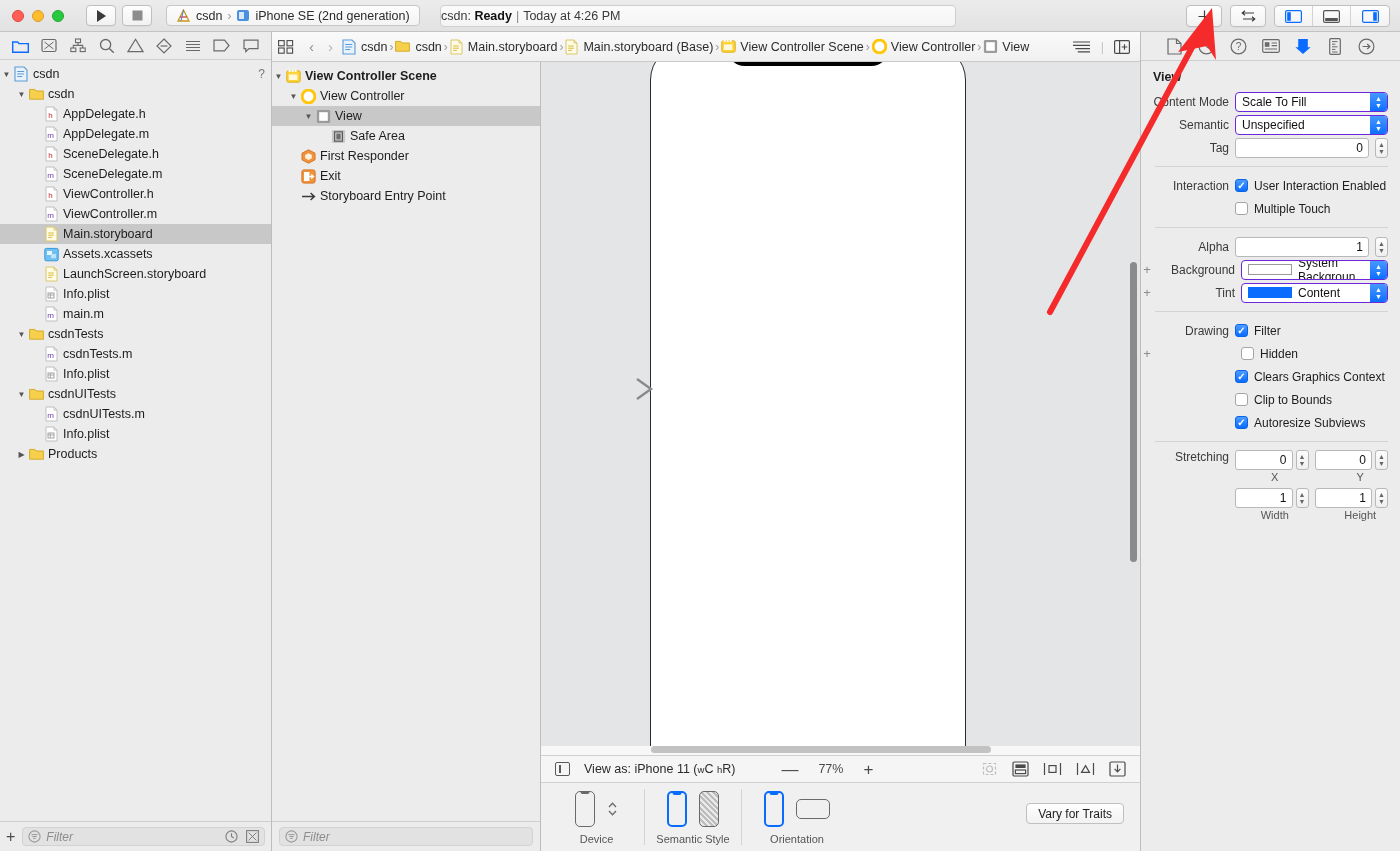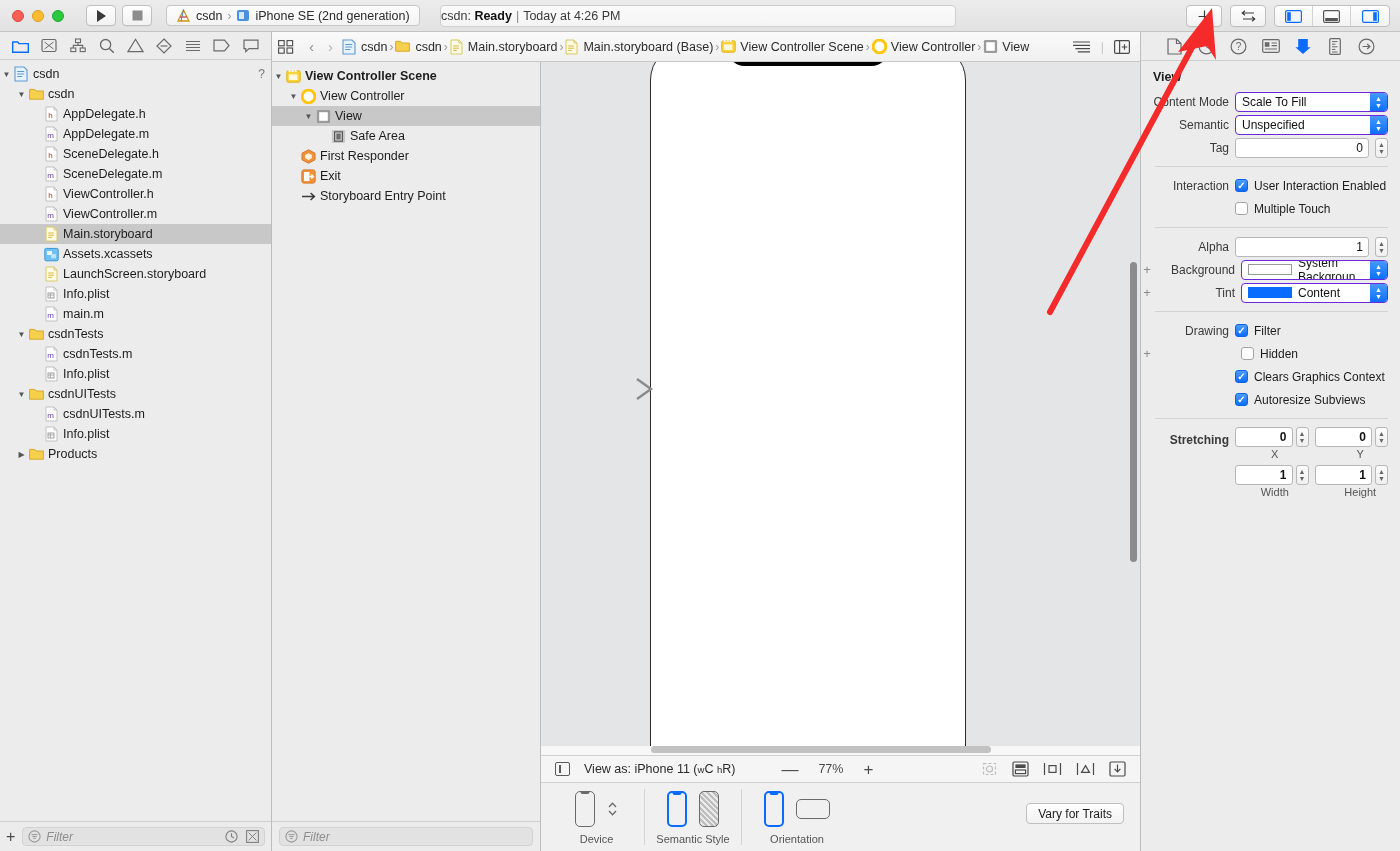--- a/index.html
+++ b/index.html
@@ -223,21 +223,21 @@
     display: flex; flex-direction: column; align-items: center; justify-content: center;
     color: #666; font-size: 7px; line-height: 7px; flex: 0 0 13px;
   }
   .cb { width: 13px; height: 13px; border-radius: 3px; border: 1px solid #a5a5a5; background: #fff;
         flex: 0 0 13px; display: flex; align-items: center; justify-content: center; }
   .cb.on { background: linear-gradient(#4d9dff,#0a6cff); border-color: #0a63e8; }
   .cb.on::after { content: "✓"; color: #fff; font-size: 10px; line-height: 10px; font-weight: bold; }
   .cbtext { font-size: 12px; color: #1d1d1d; }
   .swatch { width: 44px; height: 11px; border: 1px solid #9a9a9a; margin-right: 6px; flex: 0 0 44px; }
   .hr { height: 1px; background: #d3d3d3; margin: 7px 12px 7px 14px; }
-  .twocol { display: flex; align-items: flex-end; gap: 6px; padding: 1px 12px 1px 0; font-weight: bold; }
+  .twocol { display: flex; align-items: flex-start; gap: 6px; padding: 1px 12px 1px 0; }
   .twocol .flabel { width: 88px; flex: 0 0 88px; }
   .colcell { display: flex; align-items: center; gap: 3px; width: 80px; }
   .sublabels { display: flex; padding-left: 94px; gap: 6px; }
   .sublabels span { width: 80px; text-align: center; font-size: 11px; color: #555; }
 
   
   .ann-arrow { position: absolute; left: 0; top: 0; width: 1400px; height: 851px; pointer-events: none; }
   .ic-svg { display: block; }
 </style>
 </head>
@@ -1040,20 +1040,25 @@
         <div class="cb"></div>
         <span class="cbtext">Hidden</span>
       </div>
       <div class="frow">
         <span class="flabel"></span>
         <div class="cb on"></div>
         <span class="cbtext">Clears Graphics Context</span>
       </div>
       <div class="frow">
         <span class="flabel"></span>
+        <div class="cb"></div>
+        <span class="cbtext">Clip to Bounds</span>
+      </div>
+      <div class="frow">
+        <span class="flabel"></span>
         <div class="cb on"></div>
         <span class="cbtext">Autoresize Subviews</span>
       </div>
 
       <div class="hr"></div>
 
       <div class="twocol">
         <span class="flabel">Stretching</span>
         <div class="colcell">
           <div class="txtfield">0</div>

